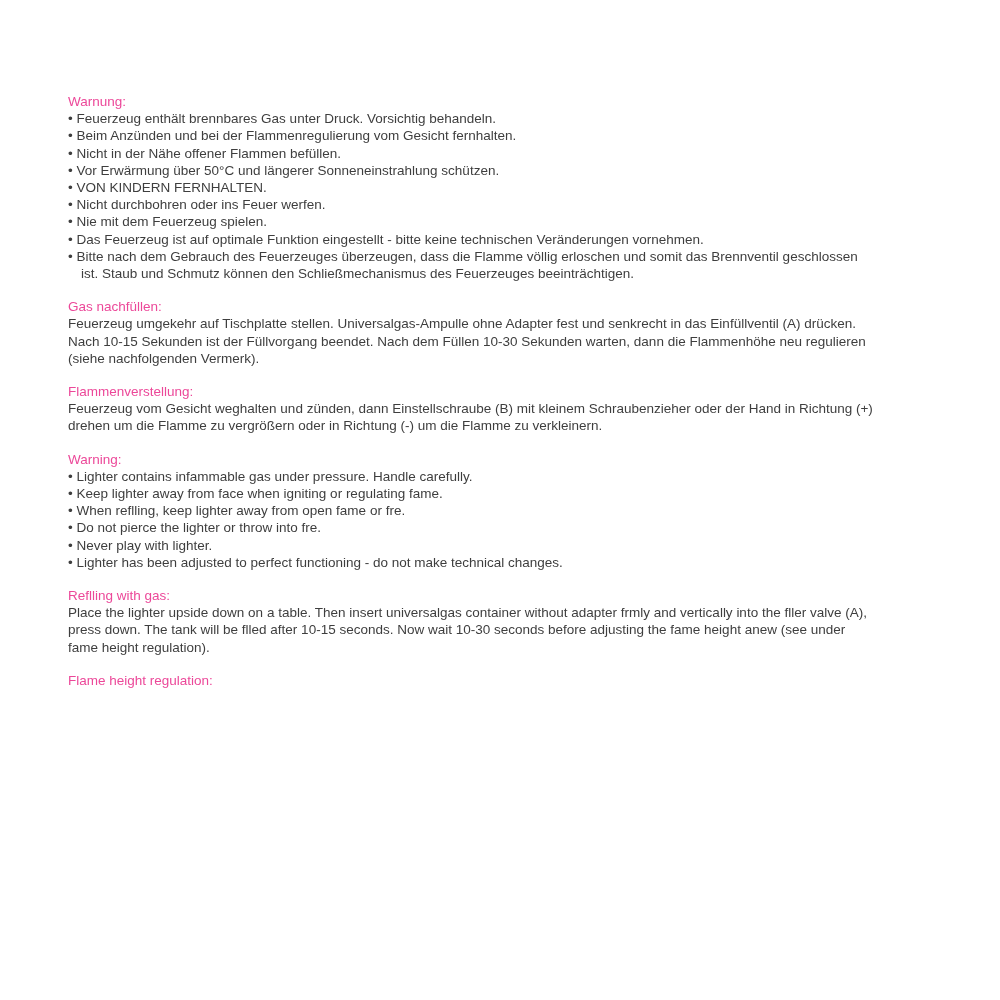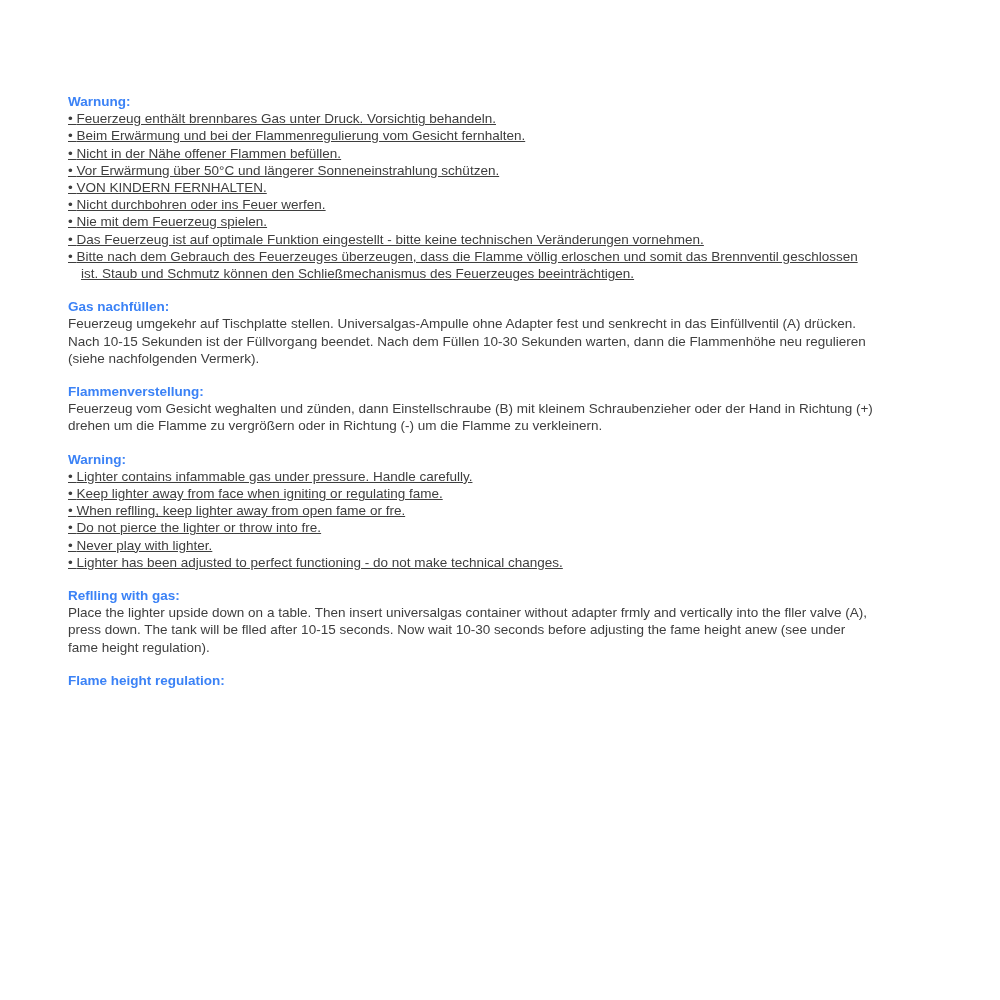--- a/index.html
+++ b/index.html
@@ -24,28 +24,27 @@
     font-size: 13.5px;
     line-height: 17.2px;
   }
   section {
     margin-bottom: 16px;
   }
   h2 {
     margin: 0;
     font-size: 13.5px;
     line-height: 17.2px;
-    font-weight: bold;
-    color: #3b82f6;
+    font-weight: normal;
+    color: #ec4899;
   }
   ul {
     margin: 0;
     padding: 0;
     list-style: none;
-    text-decoration: underline;
   }
   li {
     white-space: pre-wrap;
     padding-left: 13px;
     text-indent: -13px;
   }
   li::before {
     content: "• ";
   }
   p {
@@ -55,21 +54,21 @@
 </style>
 </head>
 <body>
 
 <main class="sheet">
 
   <section>
     <h2>Warnung:</h2>
     <ul>
       <li>Feuerzeug enthält brennbares Gas unter Druck. Vorsichtig behandeln.</li>
-      <li>Beim Erwärmung und bei der Flammenregulierung vom Gesicht fernhalten.</li>
+      <li>Beim Anzünden und bei der Flammenregulierung vom Gesicht fernhalten.</li>
       <li>Nicht in der Nähe offener Flammen befüllen.</li>
       <li>Vor Erwärmung über 50°C und längerer Sonneneinstrahlung schützen.</li>
       <li>VON KINDERN FERNHALTEN.</li>
       <li>Nicht durchbohren oder ins Feuer werfen.</li>
       <li>Nie mit dem Feuerzeug spielen.</li>
       <li>Das Feuerzeug ist auf optimale Funktion eingestellt - bitte keine technischen Veränderungen vornehmen.</li>
       <li>Bitte nach dem Gebrauch des Feuerzeuges überzeugen, dass die Flamme völlig erloschen und somit das Brennventil geschlossen
 ist. Staub und Schmutz können den Schließmechanismus des Feuerzeuges beeinträchtigen.</li>
     </ul>
   </section>

